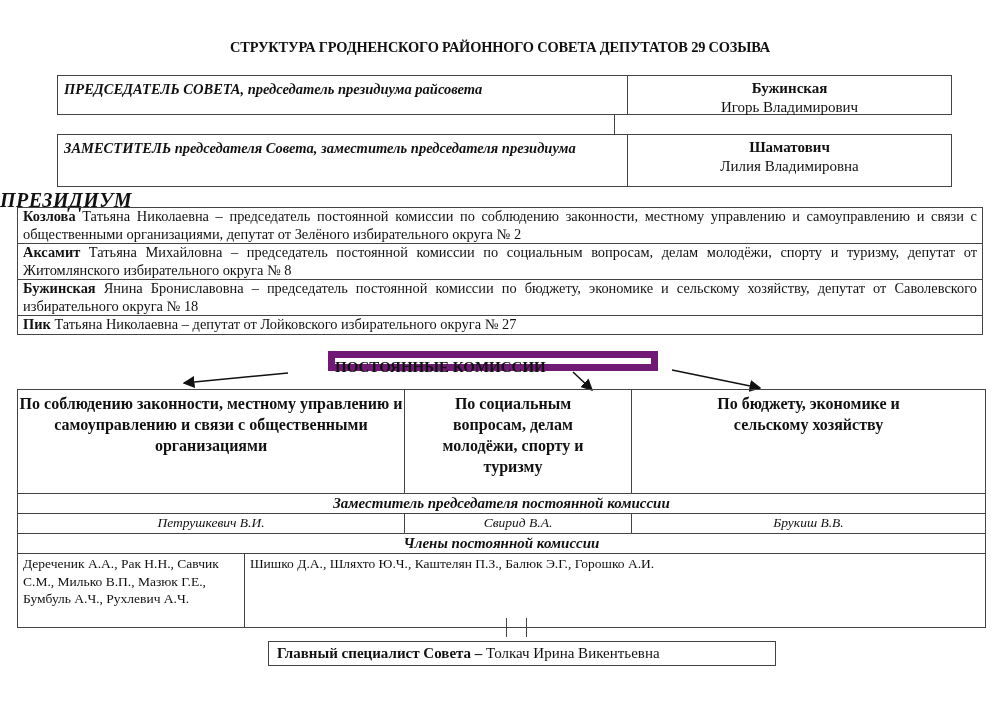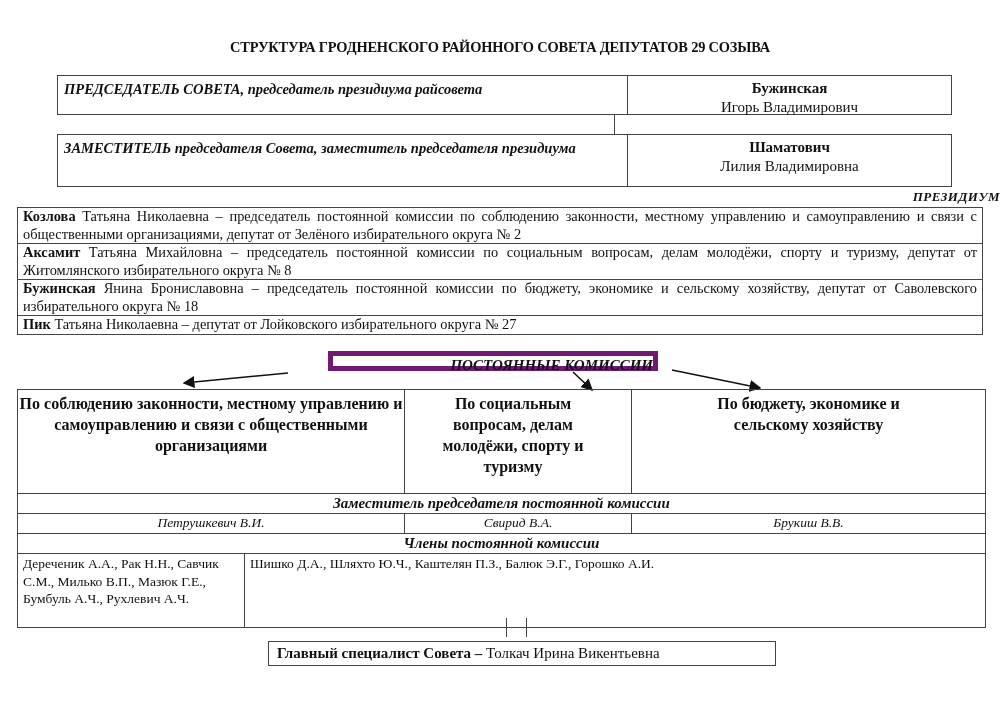--- a/index.html
+++ b/index.html
@@ -5,26 +5,26 @@
   html, body { margin: 0; padding: 0; background: #ffffff; }
   body { width: 1000px; height: 707px; position: relative; overflow: hidden;
          font-family: "Liberation Serif", "DejaVu Serif", serif; color: #111; }
   .abs { position: absolute; box-sizing: border-box; }
   .title { left: 0; width: 1000px; top: 38px; text-align: center; font-weight: bold; font-size: 15.5px; letter-spacing: -0.2px; transform: scaleX(0.93); }
   .topbox { left: 57px; width: 895px; border: 1px solid #444; display: flex; }
   .topbox .l { width: 557px; border-right: 1px solid #444; padding: 3px 6px; font-style: italic; font-weight: bold; font-size: 14.5px; line-height: 21px; }
   .topbox .r { flex: 1; text-align: center; font-size: 15px; line-height: 19px; padding-top: 3px; }
   .topbox .r b { font-weight: bold; }
   .gapline { left: 614px; width: 1px; background: #444; }
-  .pres-h { left: 0; width: 1000px; top: 189px; text-align: right; font-style: italic; font-weight: bold; font-size: 13px; letter-spacing: 0.5px; }
+  .pres-h { left: 0; width: 1000px; top: 189px; text-align: left; font-style: italic; font-weight: bold; font-size: 20px; letter-spacing: 0.5px; }
   .pres { left: 17px; width: 966px; top: 207px; border: 1px solid #444; }
   .pres .row { border-top: 1px solid #444; padding: 0 5px; font-size: 14.4px; line-height: 17.5px; text-align: justify; }
   .pres .row:first-child { border-top: none; }
   .pres .row b { font-weight: bold; }
-  .perm { left: 328px; width: 330px; top: 351px; height: 20px; border: 5px solid #701a75; text-align: right; font-style: italic; font-weight: bold; font-size: 15px; line-height: 18px; }
+  .perm { left: 328px; width: 330px; top: 351px; height: 20px; border: 7px solid #701a75; text-align: left; font-weight: bold; font-size: 15px; line-height: 18px; }
   .arrows { left: 0; top: 360px; width: 1000px; height: 40px; }
   .com { left: 17px; width: 969px; top: 389px; border: 1px solid #444; }
   .com .heads { display: flex; height: 103px; }
   .com .heads > div { font-weight: bold; font-size: 16px; line-height: 21px; text-align: center; padding-top: 3px; box-sizing: border-box; }
   .c1 { width: 387px; border-right: 1px solid #444; }
   .c2 { width: 227px; border-right: 1px solid #444; }
   .c3 { flex: 1; }
   .com .band { border-top: 1px solid #444; text-align: center; font-style: italic; font-weight: bold; font-size: 15px; line-height: 18px; height: 19px; }
   .com .vals { display: flex; border-top: 1px solid #444; font-size: 13.5px; line-height: 17px; height: 19px; }
   .com .vals > div { text-align: center; box-sizing: border-box; font-style: italic; }

